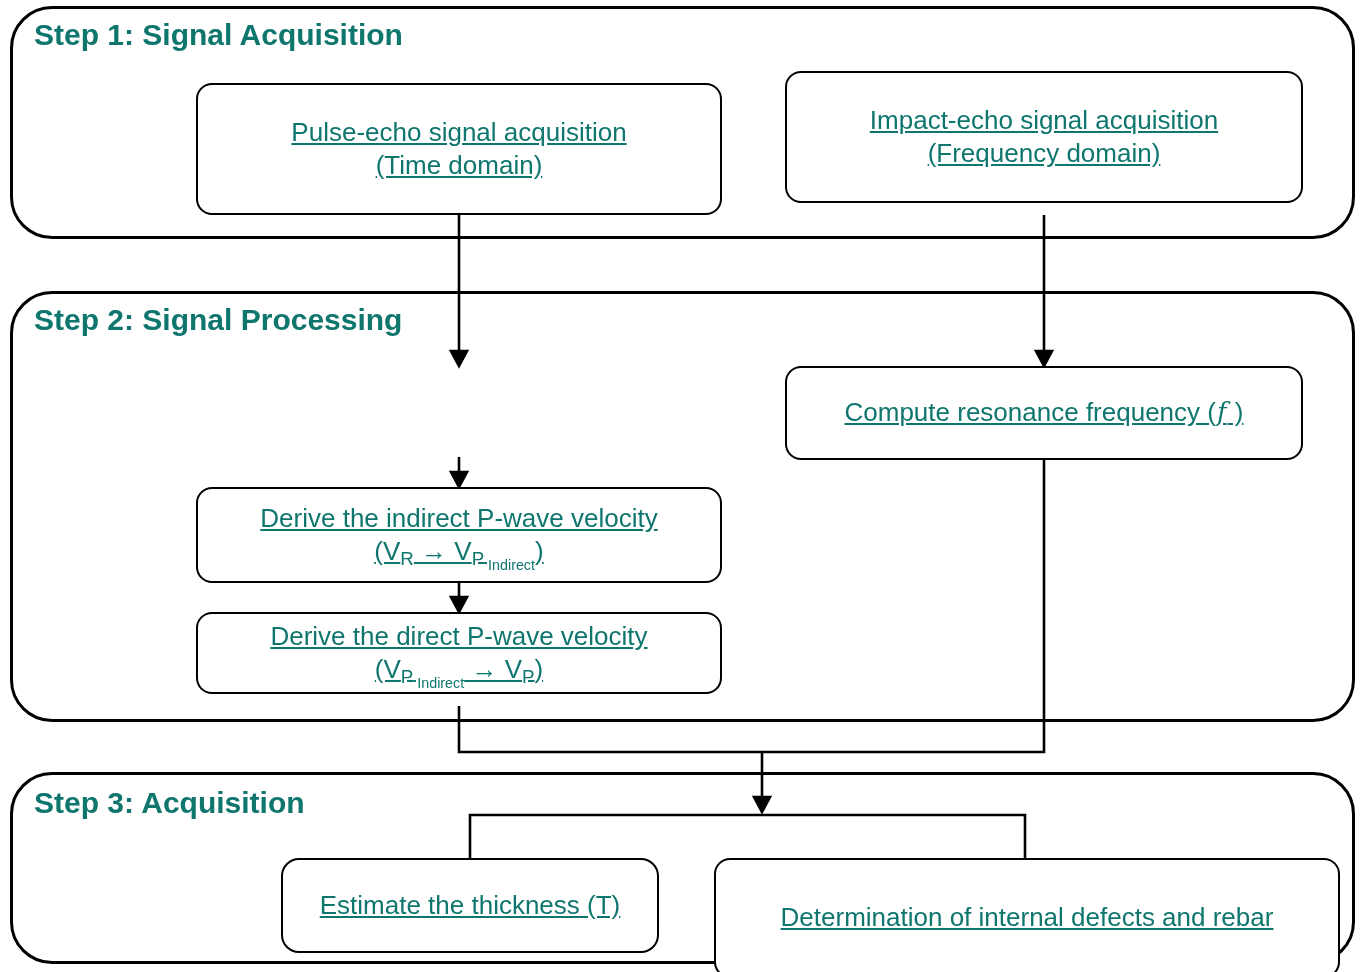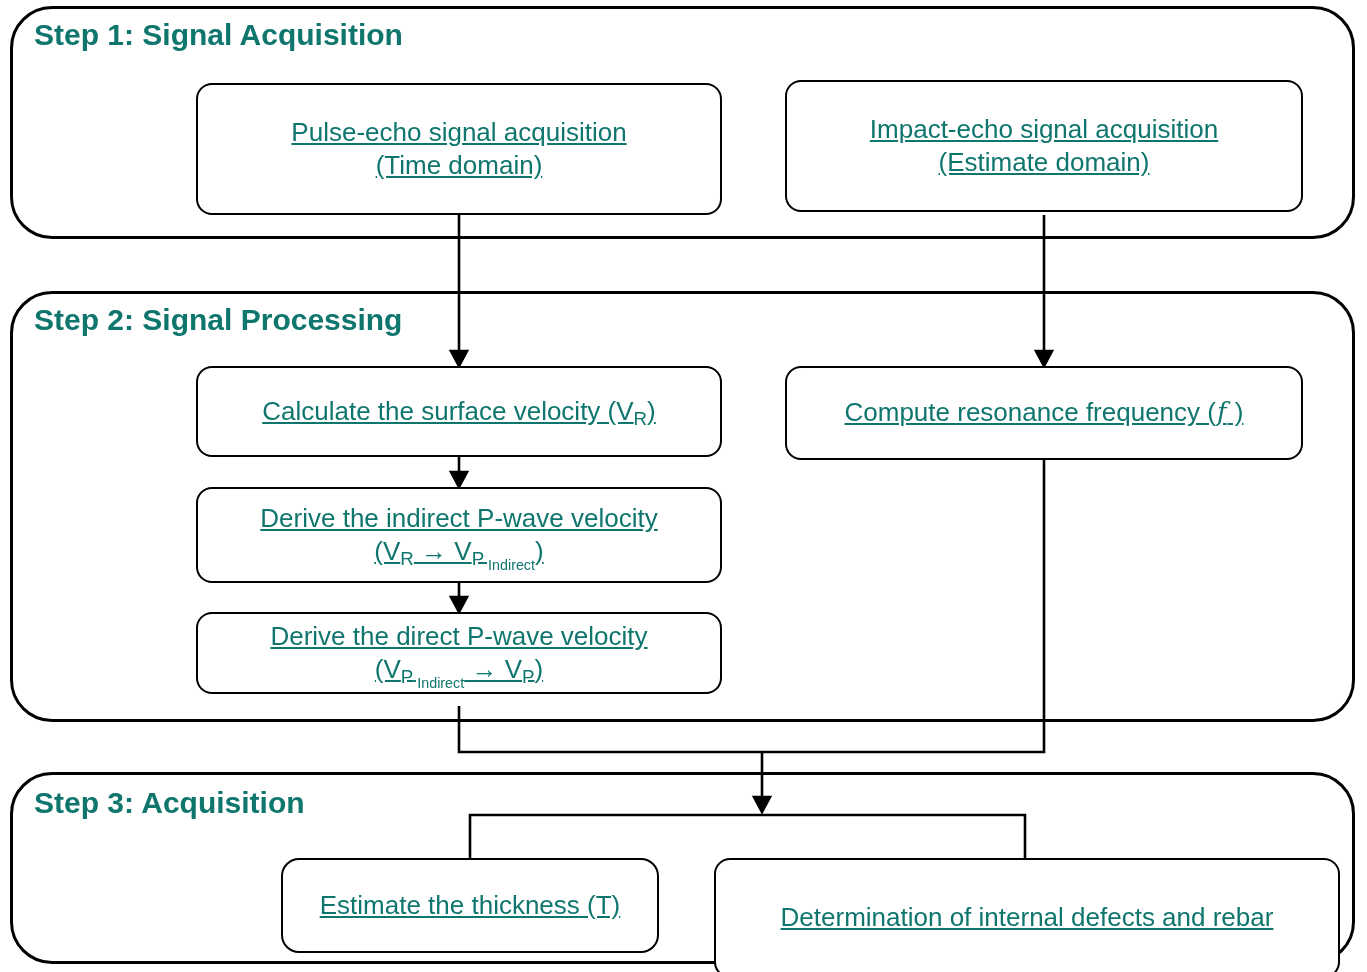--- a/index.html
+++ b/index.html
@@ -61,21 +61,21 @@
     position: relative;
     top: 0.68em;
   }
   .seg-i {
     font-style: italic;
     font-family: "DejaVu Serif", serif;
     padding: 0 1px;
   }
   
   #box-pulse     { left: 196px; top: 83px;  width: 526px; height: 132px; }
-  #box-impact    { left: 785px; top: 80px;  width: 518px; height: 132px; }
+  #box-impact    { left: 785px; top: 71px;  width: 518px; height: 132px; }
   #box-surface   { left: 196px; top: 366px; width: 526px; height: 91px;  }
   #box-resonance { left: 785px; top: 366px; width: 518px; height: 94px;  }
   #box-indirect  { left: 196px; top: 487px; width: 526px; height: 96px; text-align: center;  }
   #box-direct    { left: 196px; top: 612px; width: 526px; height: 82px;  }
   #box-thickness { left: 281px; top: 858px; width: 378px; height: 95px; border-radius: 18px;  }
   #box-defects   { left: 714px; top: 858px; width: 626px; height: 120px;  }
   
   #step1 { left: 10px; top: 6px;   width: 1345px; height: 233px; }
   #step2 { left: 10px; top: 291px; width: 1345px; height: 431px; }
   #step3 { left: 10px; top: 772px; width: 1345px; height: 192px; }
@@ -123,24 +123,21 @@
       <path d="M470,858 L470,815 L1025,815 L1025,858" fill="none"></path>
     </g>
   </svg>
 
   <div class="node" id="box-pulse">
       <div class="tline"><span>Pulse-echo signal acquisition</span></div>
       <div class="tline"><span>(Time domain)</span></div>
     </div>
   <div class="node" id="box-impact">
       <div class="tline"><span>Impact-echo signal acquisition</span></div>
-      <div class="tline"><span>(Estimate domain)</span></div>
-    </div>
-  <div class="node" id="box-surface">
-      <div class="tline"><span>Calculate the surface velocity (V</span><span class="seg-sub">R</span><span>)</span></div>
+      <div class="tline"><span>(Frequency domain)</span></div>
     </div>
   <div class="node" id="box-resonance">
       <div class="tline"><span>Compute resonance frequency (</span><span class="seg-i">f</span><span> )</span></div>
     </div>
   <div class="node" id="box-indirect">
       <div class="tline"><span>Derive the indirect P-wave velocity</span></div>
       <div class="tline"><span>(V</span><span class="seg-sub">R</span><span> → V</span><span class="seg-sub">P</span><span class="seg-subsub"> Indirect</span><span>)</span></div>
     </div>
   <div class="node" id="box-direct">
       <div class="tline"><span>Derive the direct P-wave velocity</span></div>

